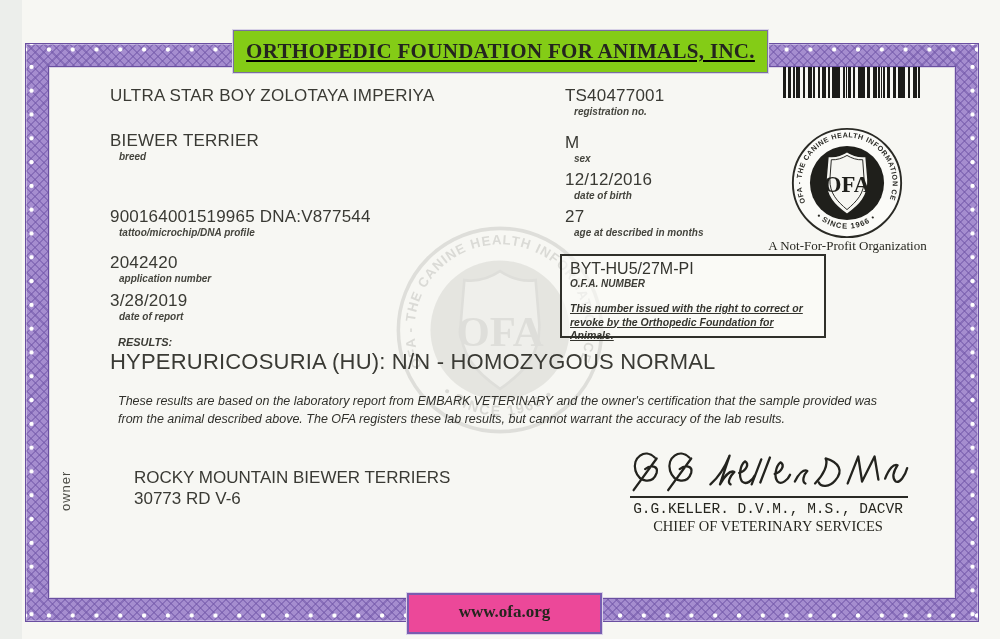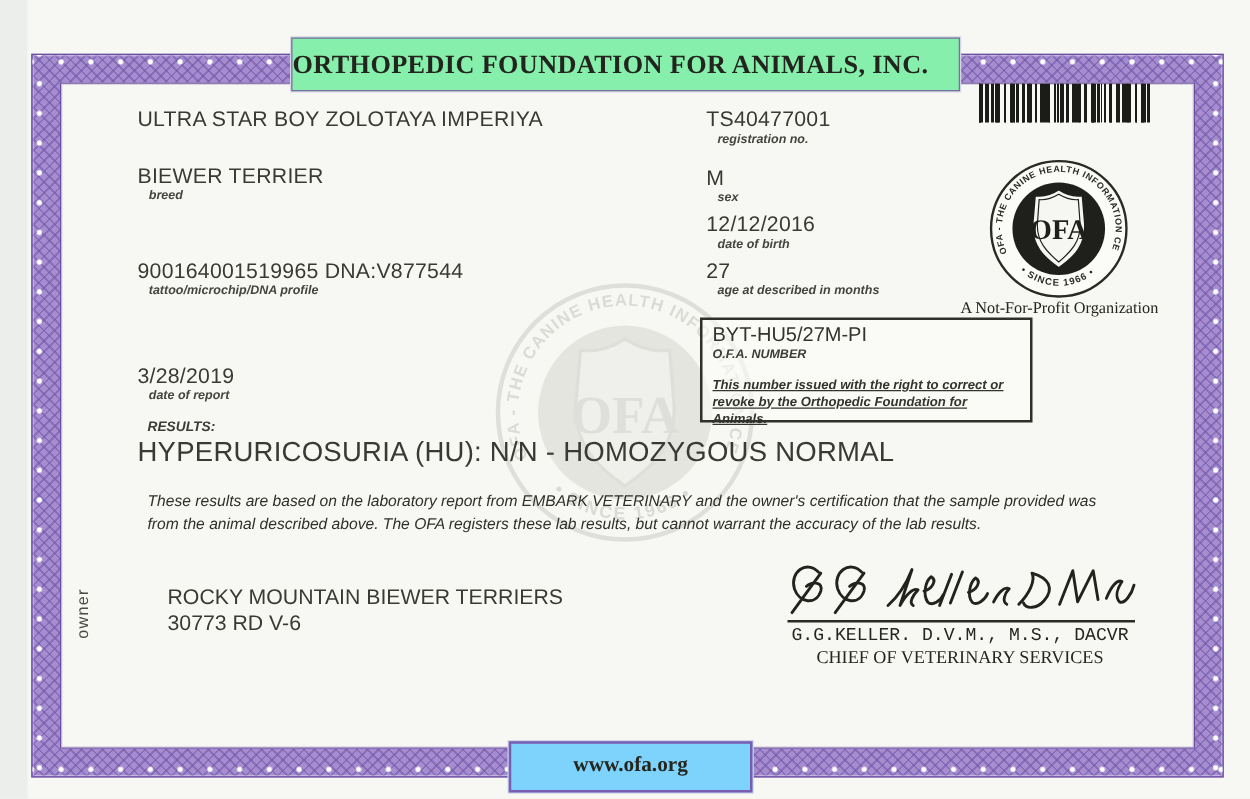--- a/index.html
+++ b/index.html
@@ -17,22 +17,22 @@
   .dotrow{position:absolute;background-image:radial-gradient(circle,#fff 1.7px,rgba(255,255,255,0) 2.6px);}
   .dot-top{top:1px;left:0;right:0;height:9px;background-size:23.8px 9px;background-position:11px 50%;}
   .dot-bottom{bottom:1px;left:0;right:0;height:9px;background-size:23.8px 9px;background-position:11px 50%;}
   .dot-left{left:1px;top:0;bottom:0;width:9px;background-size:9px 23.8px;background-position:50% 11px;}
   .dot-right{right:1px;top:0;bottom:0;width:9px;background-size:9px 23.8px;background-position:50% 11px;}
   .frame-inner{position:absolute;inset:22px;background:#f7f7f3;border:1px solid #6a4fa1;
     box-shadow:inset 0 0 0 1px rgba(122,95,174,.22);}
   .content{position:absolute;inset:0;z-index:3;}
   .wm{position:absolute;left:393px;top:223px;width:214px;height:214px;z-index:1;opacity:.6;}
 
-  .header-box{position:absolute;left:233px;top:30px;width:533px;height:41px;background:#86efac;
-    border:1px solid #7a6fa0;box-shadow:0 0 0 1px #d9d3e7;}
+  .header-box{position:absolute;left:233px;top:30px;width:533px;height:41px;background:#84cc16;
+    border:1px solid #7a6fa0;box-shadow:0 0 0 1px #d9d3e7;text-align:center;text-decoration:underline;}
   .header-box .t{font-family:"Liberation Serif","DejaVu Serif",serif;font-weight:bold;font-size:21px;
     line-height:40px;letter-spacing:.3px;color:#24241f;}
 
   .barcode{position:absolute;left:783px;top:67px;width:140px;height:31px;
     background-image:
       repeating-linear-gradient(90deg,#1b1b18 0 2px,transparent 2px 5px),
       repeating-linear-gradient(90deg,#1b1b18 0 1px,transparent 1px 7px),
       repeating-linear-gradient(90deg,#1b1b18 0 3px,transparent 3px 13px);}
 
   .field{position:absolute;}
@@ -62,21 +62,21 @@
   .sig-line{position:absolute;left:630px;top:496px;width:278px;height:2px;background:#2a2a25;}
   .sig-name{position:absolute;left:618px;top:501px;width:300px;text-align:center;
     font-family:Liberation Mono, monospace;font-size:14.5px;color:#26261f;}
   .sig-title{position:absolute;left:618px;top:518px;width:300px;text-align:center;
     font-family:"Liberation Serif","DejaVu Serif",serif;font-size:14.5px;color:#26261f;}
 
   .seal{position:absolute;left:790px;top:126px;width:114px;height:114px;}
   .tagline{position:absolute;left:760px;top:238px;width:175px;text-align:center;
     font-family:"Liberation Serif","DejaVu Serif",serif;font-size:13px;color:#26261f;}
 
-  .footer-box{position:absolute;left:407px;top:593px;width:191px;height:37px;background:#7dd3fc;
+  .footer-box{position:absolute;left:407px;top:593px;width:191px;height:37px;background:#ec4899;
     border:2px solid #7a5cb0;box-shadow:0 0 0 1px #d9d3e7;text-align:center;z-index:4;}
   .footer-box .t{font-family:"Liberation Serif","DejaVu Serif",serif;font-weight:bold;font-size:17px;
     line-height:34px;color:#26261f;}
   .left-strip{position:absolute;left:0;top:0;width:24px;height:639px;background:#eceeeb;}
 </style>
 </head>
 <body>
 
 <div class="left-strip"></div>
 <div class="paper"></div>
@@ -115,20 +115,24 @@
   <div class="field" style="left:110px;top:86px">
     <div class="fv">ULTRA STAR BOY ZOLOTAYA IMPERIYA</div>
   </div>
   <div class="field" style="left:110px;top:131px">
     <div class="fv">BIEWER TERRIER</div>
     <div class="fl">breed</div>
   </div>
   <div class="field" style="left:110px;top:207px">
     <div class="fv">900164001519965 DNA:V877544</div>
     <div class="fl">tattoo/microchip/DNA profile</div>
+  </div>
+  <div class="field" style="left:110px;top:253px">
+    <div class="fv">2042420</div>
+    <div class="fl">application number</div>
   </div>
   <div class="field" style="left:110px;top:291px">
     <div class="fv">3/28/2019</div>
     <div class="fl">date of report</div>
   </div>
 
   <div class="field" style="left:565px;top:86px">
     <div class="fv">TS40477001</div>
     <div class="fl">registration no.</div>
   </div>

